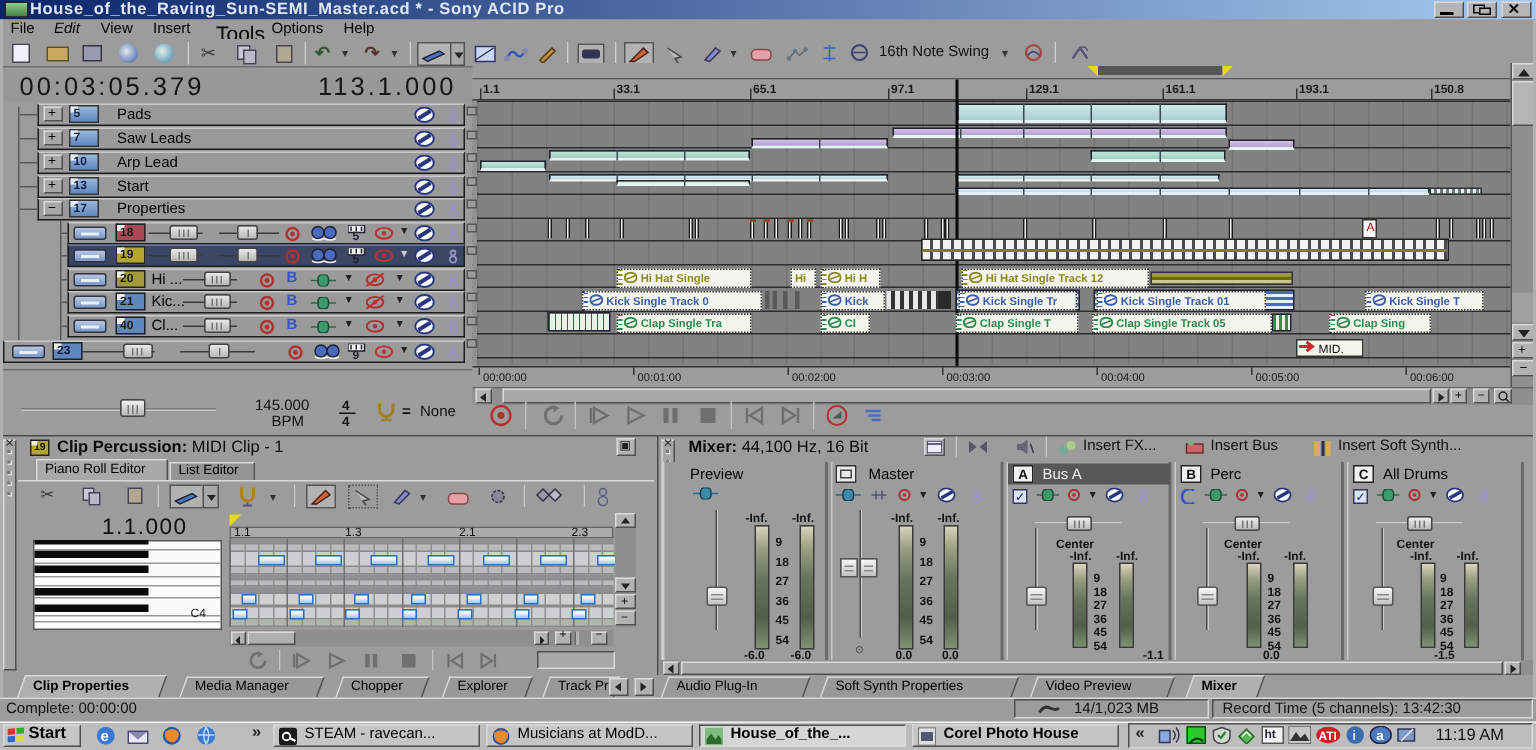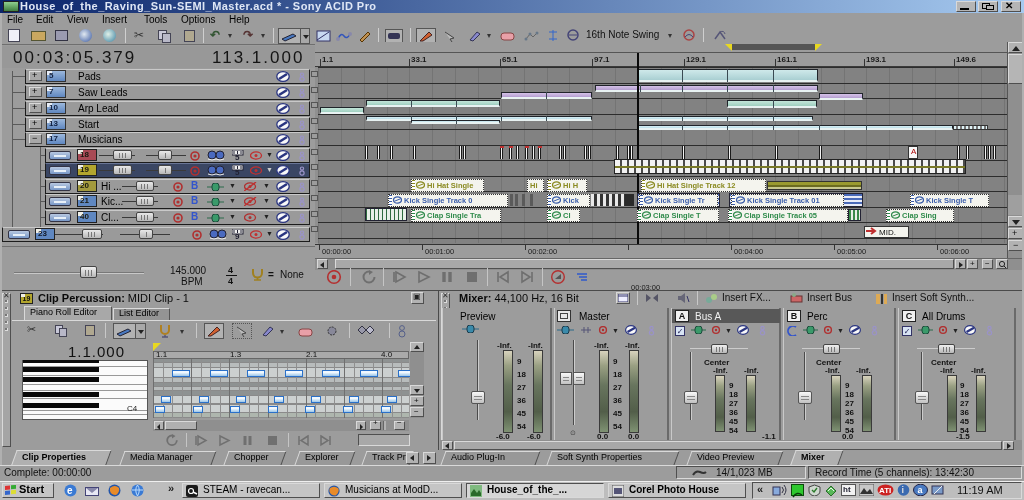--- a/index.html
+++ b/index.html
@@ -14,24 +14,24 @@
 <div class="tx" style="left:20px;top:0px;font-size:11px;color:#dfe7f5;font-weight:bold;letter-spacing:0.45px">House_of_the_Raving_Sun-SEMI_Master.acd * - Sony ACID Pro</div>
 <div class="a raised" style="left:956px;top:1px;width:20px;height:11px;background:#b5b5b5"></div>
 <div class="a raised" style="left:978px;top:1px;width:20px;height:11px;background:#b5b5b5"></div>
 <div class="a raised" style="left:1001px;top:1px;width:20px;height:11px;background:#b5b5b5"></div>
 <div class="a" style="left:960px;top:8px;width:9px;height:2px;background:#000"></div>
 <div class="a" style="left:982px;top:3px;width:8px;height:6px;border:1px solid #000"></div>
 <div class="a" style="left:986px;top:5px;width:8px;height:5px;border:1px solid #000;background:#b5b5b5"></div>
 <div class="tx" style="left:1005px;top:0px;font-size:10px;color:#000;font-weight:bold">✕</div>
 <div class="a" style="left:0;top:13px;width:1024px;height:13px;background:#9c9c9c"></div>
 <div class="tx" style="left:7px;top:14px;font-size:10px;color:#000;">File</div>
-<div class="tx" style="left:36px;top:14px;font-size:10px;color:#000;">Edit</div>
+<div class="tx" style="left:36px;top:14px;font-size:10px;color:#000;font-style:italic;">Edit</div>
 <div class="tx" style="left:67px;top:14px;font-size:10px;color:#000;">View</div>
 <div class="tx" style="left:102px;top:14px;font-size:10px;color:#000;">Insert</div>
-<div class="tx" style="left:144px;top:14px;font-size:10px;color:#000;">Tools</div>
+<div class="tx" style="left:144px;top:14px;font-size:14px;color:#000;">Tools</div>
 <div class="tx" style="left:181px;top:14px;font-size:10px;color:#000;">Options</div>
 <div class="tx" style="left:229px;top:14px;font-size:10px;color:#000;">Help</div>
 <div class="a" style="left:0;top:26px;width:1024px;height:19px;background:#9c9c9c;border-bottom:1px solid #6f6f6f"></div>
 <div class="a" style="left:8px;top:29px;width:12px;height:13px;background:#f0f0f8;border:1px solid #445"></div>
 <div class="a" style="left:31px;top:31px;width:15px;height:10px;background:#caa860;border:1px solid #553"></div>
 <div class="a" style="left:55px;top:30px;width:13px;height:11px;background:#9a9ab0;border:1px solid #334"></div>
 <div class="a" style="left:79px;top:29px;width:13px;height:13px;border-radius:7px;background:radial-gradient(circle at 40% 40%,#e0e8f0,#3858a0)"></div>
 <div class="a" style="left:103px;top:29px;width:13px;height:13px;border-radius:7px;background:radial-gradient(circle at 40% 40%,#e0f0e8,#3880a0)"></div>
 <div class="a" style="left:125px;top:28px;width:1px;height:15px;background:#777;border-right:1px solid #cfcfcf"></div>
 <div class="tx" style="left:134px;top:28px;font-size:12px;color:#333;">✂</div>
@@ -181,21 +181,21 @@
     <circle cx="3" cy="7" r="2.1" fill="none" stroke="#9a93c8" stroke-width="1.2"></circle>
   </svg>
 <div class="a" style="left:25px;top:132px;width:285px;height:15px;background:#9a9a9a;border:1px solid #1c1c1c;border-top-color:#c9c9c9"></div>
 <div class="a" style="left:13px;top:139px;width:12px;height:1px;background:#5a5a5a"></div>
 <div class="a raised" style="left:29px;top:134px;width:13px;height:10px;background:#a8a8a8"></div>
 <div class="tx" style="left:32px;top:133px;font-size:9px;color:#000;">−</div>
 <div class="a" style="left:46px;top:133px;width:20px;height:12px;background:linear-gradient(#9cb8dc,#5f87c0);border:1px solid #333">
     <div style="position:absolute;left:0;top:0;width:5px;height:4px;background:#e8eef8"></div>
   </div>
 <div class="tx" style="left:49px;top:134px;font-size:8px;color:#102040;font-weight:bold">17</div>
-<div class="tx" style="left:78px;top:134px;font-size:10px;color:#000;">Musicians</div>
+<div class="tx" style="left:78px;top:134px;font-size:10px;color:#000;">Properties</div>
 <svg class="a" style="left:276px;top:134px" width="14" height="11">
     <ellipse cx="7" cy="5.5" rx="6.2" ry="4.8" fill="#f8f8f8" stroke="#2a3580" stroke-width="1.3"></ellipse>
     <path d="M3 8 L11 3" stroke="#2a3580" stroke-width="2.6"></path>
   </svg>
 <svg class="a" style="left:299px;top:135px" width="6" height="10">
     <circle cx="3" cy="2.6" r="1.6" fill="none" stroke="#9a93c8" stroke-width="1.2"></circle>
     <circle cx="3" cy="7" r="2.1" fill="none" stroke="#9a93c8" stroke-width="1.2"></circle>
   </svg>
 <div class="a" style="left:45px;top:148px;width:265px;height:15px;background:#9a9a9a;border:1px solid #1c1c1c;border-top-color:#c9c9c9"></div>
 <div class="a" style="left:41px;top:155px;width:4px;height:1px;background:#5a5a5a"></div>
@@ -454,21 +454,21 @@
 <div class="tx" style="left:502px;top:55px;font-size:8px;color:#1a1a1a;font-weight:bold">65.1</div>
 <div class="a" style="left:500px;top:59px;width:1px;height:8px;background:#333"></div>
 <div class="tx" style="left:594px;top:55px;font-size:8px;color:#1a1a1a;font-weight:bold">97.1</div>
 <div class="a" style="left:592px;top:59px;width:1px;height:8px;background:#333"></div>
 <div class="tx" style="left:686px;top:55px;font-size:8px;color:#1a1a1a;font-weight:bold">129.1</div>
 <div class="a" style="left:684px;top:59px;width:1px;height:8px;background:#333"></div>
 <div class="tx" style="left:777px;top:55px;font-size:8px;color:#1a1a1a;font-weight:bold">161.1</div>
 <div class="a" style="left:775px;top:59px;width:1px;height:8px;background:#333"></div>
 <div class="tx" style="left:866px;top:55px;font-size:8px;color:#1a1a1a;font-weight:bold">193.1</div>
 <div class="a" style="left:864px;top:59px;width:1px;height:8px;background:#333"></div>
-<div class="tx" style="left:956px;top:55px;font-size:8px;color:#1a1a1a;font-weight:bold">149.6</div>
+<div class="tx" style="left:956px;top:55px;font-size:8px;color:#1a1a1a;font-weight:bold">150.8</div>
 <div class="a" style="left:954px;top:59px;width:1px;height:8px;background:#333"></div>
 <div class="a" style="left:318px;top:67px;width:689px;height:177px;background:#828282"></div>
 <div class="a" style="left:318px;top:67px;width:1px;height:176px;background:#747474"></div>
 <div class="a" style="left:341px;top:67px;width:1px;height:176px;background:#747474"></div>
 <div class="a" style="left:364px;top:67px;width:1px;height:176px;background:#747474"></div>
 <div class="a" style="left:387px;top:67px;width:1px;height:176px;background:#747474"></div>
 <div class="a" style="left:409px;top:67px;width:1px;height:176px;background:#747474"></div>
 <div class="a" style="left:432px;top:67px;width:1px;height:176px;background:#747474"></div>
 <div class="a" style="left:455px;top:67px;width:1px;height:176px;background:#747474"></div>
 <div class="a" style="left:478px;top:67px;width:1px;height:176px;background:#747474"></div>
@@ -589,21 +589,21 @@
 <div class="a" style="left:908px;top:146px;width:10px;height:13px;background:#f8f8f8;border:1px solid #333">
     <div style="font-size:8px;color:#a00;padding-left:2px">A</div>
   </div>
 <div class="a" style="left:500px;top:146px;width:4px;height:2px;background:#c03030"></div>
 <div class="a" style="left:509px;top:146px;width:4px;height:2px;background:#c03030"></div>
 <div class="a" style="left:525px;top:146px;width:4px;height:2px;background:#c03030"></div>
 <div class="a" style="left:538px;top:146px;width:4px;height:2px;background:#c03030"></div>
 <div class="a" style="left:614px;top:159px;width:352px;height:15px;background:repeating-linear-gradient(90deg,#f2f2f2 0 5px,#4a4a4a 5px 7px);border:1px solid #222">
     <div style="position:absolute;left:0;top:6px;width:100%;height:2px;background:#7a7a28"></div>
   </div>
-<div class="clipbox" style="left:411px;top:179px;width:73px;height:13px;line-height:11px;color:#8a8a20;padding-left:4px;font-size:7.5px;font-weight:bold"><span style="position:absolute;left:0;top:0;width:3px;height:13px;background:repeating-linear-gradient(#8a8a20 0 1px,#fff 1px 3px)"></span><svg width="9" height="8" style="vertical-align:-1px">
+<div class="clipbox" style="left:411px;top:179px;width:90px;height:13px;line-height:11px;color:#8a8a20;padding-left:4px;font-size:7.5px;font-weight:bold"><span style="position:absolute;left:0;top:0;width:3px;height:13px;background:repeating-linear-gradient(#8a8a20 0 1px,#fff 1px 3px)"></span><svg width="9" height="8" style="vertical-align:-1px">
       <ellipse cx="4.5" cy="4" rx="4" ry="3.2" fill="none" stroke="#8a8a20" stroke-width="1.3"></ellipse>
       <path d="M1.5 5.2 L7.5 2.8" stroke="#8a8a20" stroke-width="1"></path>
     </svg> Hi Hat Single</div>
 <div class="clipbox" style="left:527px;top:179px;width:17px;height:13px;line-height:11px;color:#8a8a20;padding-left:2px;font-size:7.5px;font-weight:bold">Hi</div>
 <div class="clipbox" style="left:547px;top:179px;width:40px;height:13px;line-height:11px;color:#8a8a20;padding-left:4px;font-size:7.5px;font-weight:bold"><span style="position:absolute;left:0;top:0;width:3px;height:13px;background:repeating-linear-gradient(#8a8a20 0 1px,#fff 1px 3px)"></span><svg width="9" height="8" style="vertical-align:-1px">
       <ellipse cx="4.5" cy="4" rx="4" ry="3.2" fill="none" stroke="#8a8a20" stroke-width="1.3"></ellipse>
       <path d="M1.5 5.2 L7.5 2.8" stroke="#8a8a20" stroke-width="1"></path>
     </svg> Hi H</div>
 <div class="clipbox" style="left:641px;top:179px;width:125px;height:13px;line-height:11px;color:#8a8a20;padding-left:4px;font-size:7.5px;font-weight:bold"><span style="position:absolute;left:0;top:0;width:3px;height:13px;background:repeating-linear-gradient(#8a8a20 0 1px,#fff 1px 3px)"></span><svg width="9" height="8" style="vertical-align:-1px">
       <ellipse cx="4.5" cy="4" rx="4" ry="3.2" fill="none" stroke="#8a8a20" stroke-width="1.3"></ellipse>
@@ -663,21 +663,21 @@
 <div class="clipbox" style="left:864px;top:226px;width:45px;height:12px;line-height:10px;border-style:solid"><svg width="14" height="8">
       <path d="M1 4 H9 M6 1 L10 4 L6 7" stroke="#c03030" stroke-width="2" fill="none"></path>
     </svg>MID.</div>
 <div class="a" style="left:315px;top:244px;width:692px;height:14px;background:#9c9c9c;border-top:1px solid #333"></div>
 <div class="tx" style="left:322px;top:247px;font-size:7.5px;color:#1a1a1a;">00:00:00</div>
 <div class="a" style="left:319px;top:245px;width:1px;height:5px;background:#333"></div>
 <div class="tx" style="left:425px;top:247px;font-size:7.5px;color:#1a1a1a;">00:01:00</div>
 <div class="a" style="left:422px;top:245px;width:1px;height:5px;background:#333"></div>
 <div class="tx" style="left:528px;top:247px;font-size:7.5px;color:#1a1a1a;">00:02:00</div>
 <div class="a" style="left:525px;top:245px;width:1px;height:5px;background:#333"></div>
-<div class="tx" style="left:631px;top:247px;font-size:7.5px;color:#1a1a1a;margin-top:36px;">00:03:00</div>
+<div class="tx" style="left:631px;top:247px;font-size:7.5px;color:#1a1a1a;">00:03:00</div>
 <div class="a" style="left:628px;top:245px;width:1px;height:5px;background:#333"></div>
 <div class="tx" style="left:734px;top:247px;font-size:7.5px;color:#1a1a1a;">00:04:00</div>
 <div class="a" style="left:731px;top:245px;width:1px;height:5px;background:#333"></div>
 <div class="tx" style="left:837px;top:247px;font-size:7.5px;color:#1a1a1a;">00:05:00</div>
 <div class="a" style="left:834px;top:245px;width:1px;height:5px;background:#333"></div>
 <div class="tx" style="left:940px;top:247px;font-size:7.5px;color:#1a1a1a;">00:06:00</div>
 <div class="a" style="left:937px;top:245px;width:1px;height:5px;background:#333"></div>
 <div class="a" style="left:1007px;top:42px;width:17px;height:226px;background:#8f8f8f;border-left:1px solid #555"></div>
 <div class="a raised" style="left:1008px;top:42px;width:15px;height:11px;background:#b2b2b2"></div>
 <div class="a" style="left:1012px;top:46px;width:0;height:0;border-left:4px solid transparent;border-right:4px solid transparent;border-bottom:5px solid #222"></div>
@@ -836,21 +836,21 @@
 <div class="a" style="left:23px;top:398px;width:124px;height:1px;background:#999"></div>
 <div class="a" style="left:23px;top:410px;width:124px;height:1px;background:#999"></div>
 <div class="a" style="left:23px;top:414px;width:124px;height:1px;background:#999"></div>
 <div class="tx" style="left:127px;top:404px;font-size:8px;color:#222;">C4</div>
 <div class="a" style="left:153px;top:342px;width:256px;height:9px;background:#9c9c9c"></div>
 <div class="a" style="left:153px;top:343px;width:0;height:0;border-top:8px solid #e8d820;border-right:8px solid transparent"></div>
 <div class="a" style="left:153px;top:351px;width:256px;height:8px;background:#aaa;border:1px solid #666"></div>
 <div class="tx" style="left:156px;top:350px;font-size:8px;color:#111;">1.1</div>
 <div class="tx" style="left:230px;top:350px;font-size:8px;color:#111;">1.3</div>
 <div class="tx" style="left:306px;top:350px;font-size:8px;color:#111;">2.1</div>
-<div class="tx" style="left:381px;top:350px;font-size:8px;color:#111;">4.0</div>
+<div class="tx" style="left:381px;top:350px;font-size:8px;color:#111;">2.3</div>
 <div class="a" style="left:153px;top:359px;width:256px;height:59px;background:#a2a2a2;border-left:1px solid #555"></div>
 <div class="a" style="left:154px;top:359px;width:255px;height:4px;background:#8e9292;border-bottom:1px solid #8a8a8a"></div>
 <div class="a" style="left:154px;top:363px;width:255px;height:5px;background:#b8bcbc;border-bottom:1px solid #8a8a8a"></div>
 <div class="a" style="left:154px;top:368px;width:255px;height:10px;background:#ccd0d0;border-bottom:1px solid #8a8a8a"></div>
 <div class="a" style="left:154px;top:378px;width:255px;height:5px;background:#b8bcbc;border-bottom:1px solid #8a8a8a"></div>
 <div class="a" style="left:154px;top:383px;width:255px;height:4px;background:#8e9292;border-bottom:1px solid #8a8a8a"></div>
 <div class="a" style="left:154px;top:387px;width:255px;height:4px;background:#b8bcbc;border-bottom:1px solid #8a8a8a"></div>
 <div class="a" style="left:154px;top:391px;width:255px;height:5px;background:#8e9292;border-bottom:1px solid #8a8a8a"></div>
 <div class="a" style="left:154px;top:396px;width:255px;height:8px;background:#ccd0d0;border-bottom:1px solid #8a8a8a"></div>
 <div class="a" style="left:154px;top:404px;width:255px;height:1px;background:#787878;border-bottom:1px solid #8a8a8a"></div>

